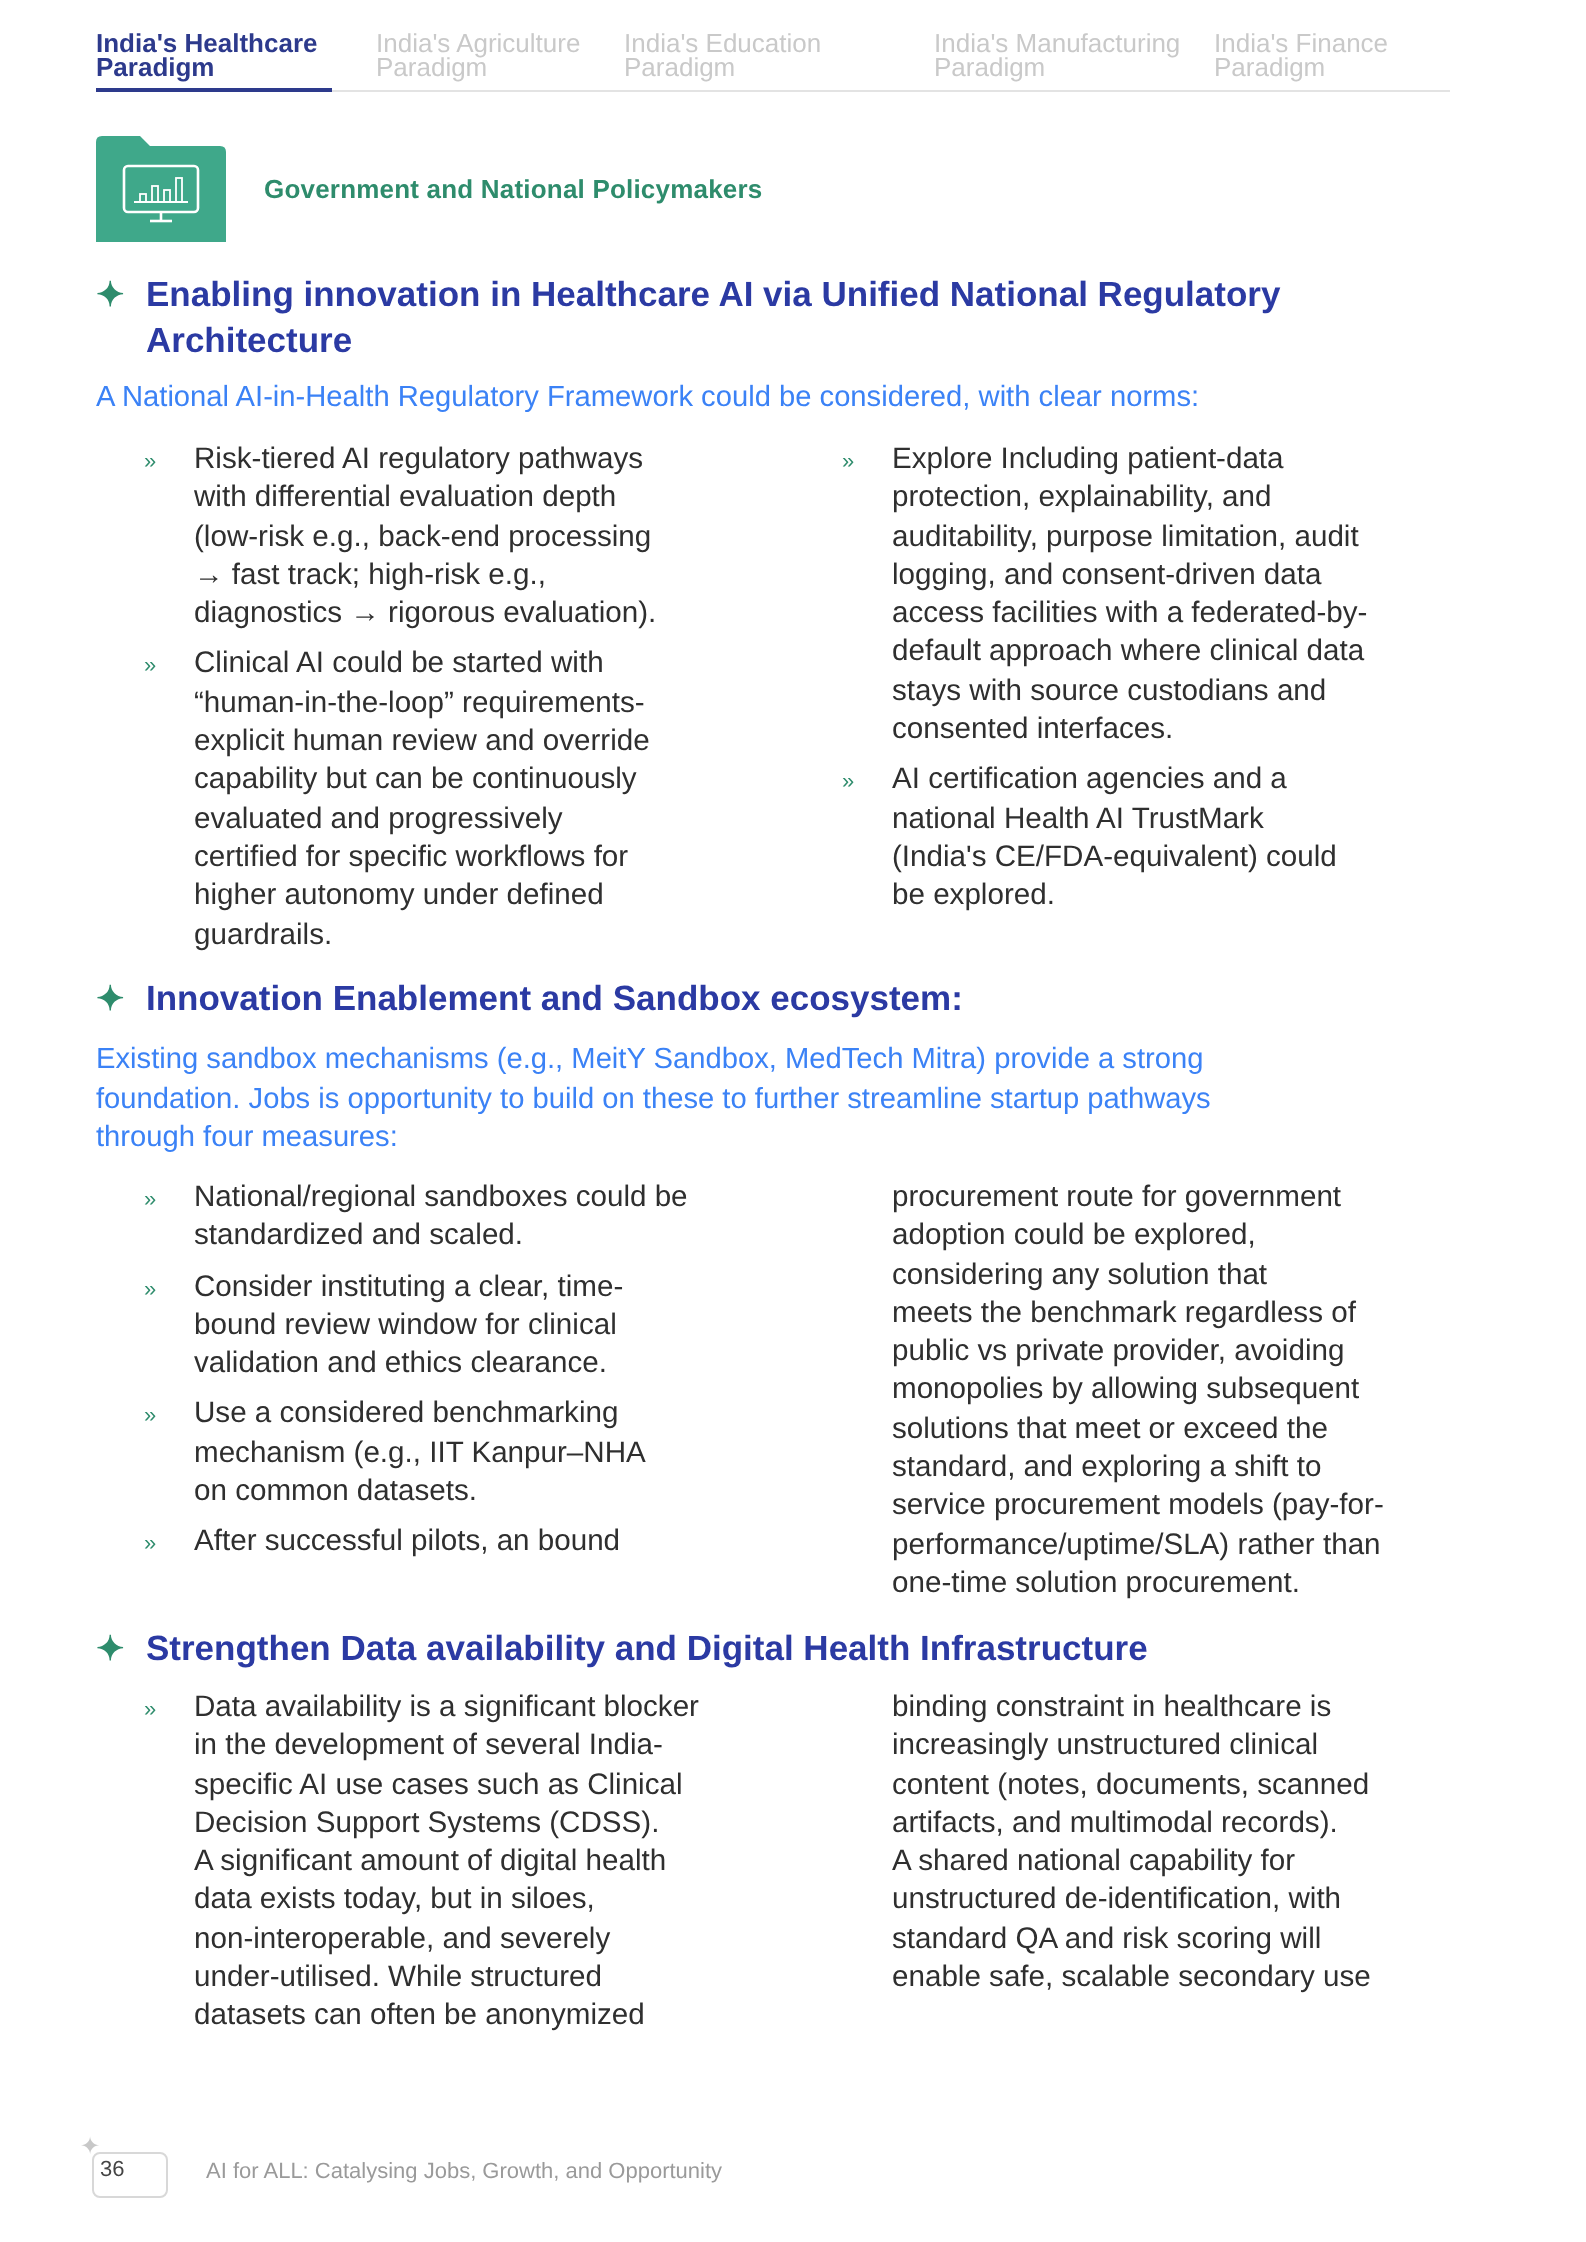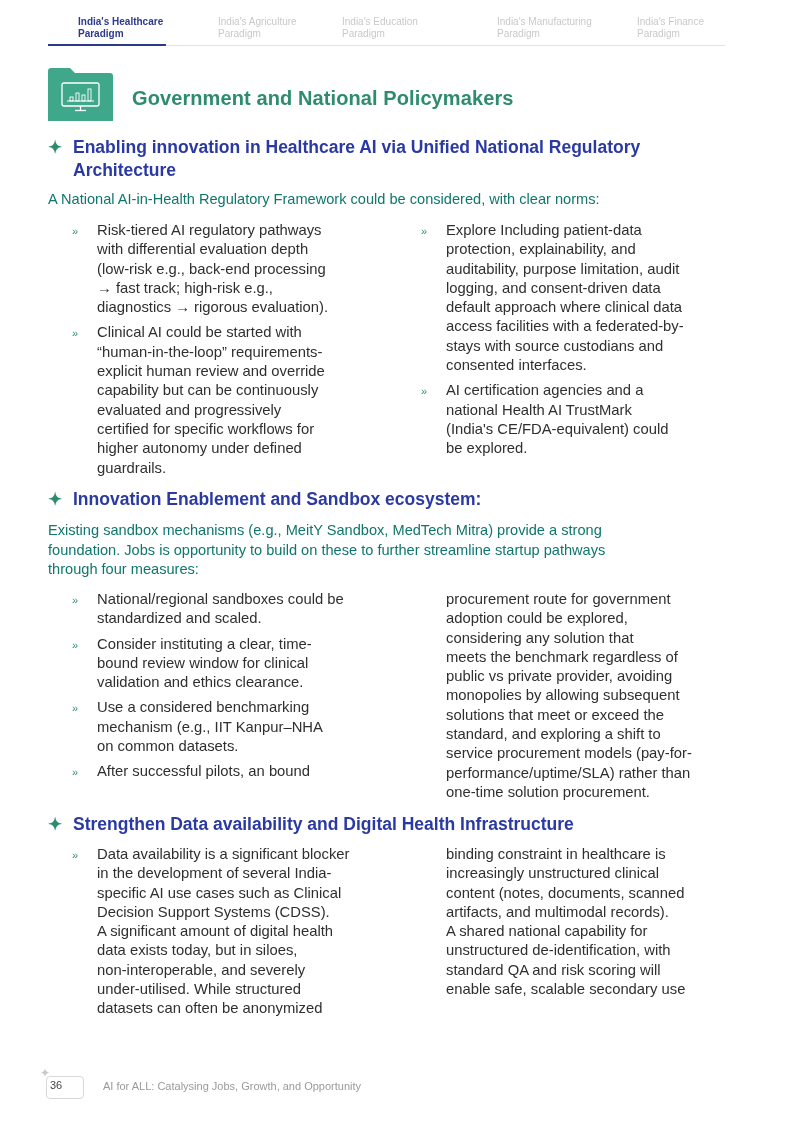--- a/index.html
+++ b/index.html
@@ -2,34 +2,34 @@
 <html><head>
 <meta charset="utf-8">
 <style>
   html, body { margin:0; padding:0; background:#ffffff; }
   body { width:793px; height:1121px; position:relative; overflow:hidden;
          font-family:"Liberation Sans", sans-serif; color:#2b2b2b; }
 
   
   .tabs { position:absolute; left:48px; top:16px; width:677px; height:29px;
           border-bottom:1px solid #e3e3e3; }
-  .tab { position:absolute; top:0; font-size:10px; line-height:12px; color:#c9c9c9; width:130px;margin-left:30px; }
+  .tab { position:absolute; top:0; font-size:13px; line-height:12px; color:#c9c9c9; width:130px; }
   .tab.active { color:#2d3a8c; font-weight:bold; }
   .tab-underline { position:absolute; left:0; bottom:-1px; width:118px; height:2px; background:#2d3a8c; }
 
   
   .folder-icon { position:absolute; left:48px; top:68px; width:65px; height:53px; }
-  .page-title { position:absolute; left:132px; top:87px; font-size:20px; font-weight:bold; color:#2e8c6c; margin:0; letter-spacing:0.1px; }
+  .page-title { position:absolute; left:132px; top:87px; font-size:13px; font-weight:bold; color:#2e8c6c; margin:0; letter-spacing:0.1px; }
 
   
   .subhead { position:absolute; left:48px; font-size:17.5px; font-weight:bold; color:#2b3aa3; line-height:23px; }
   .subhead .star { position:absolute; left:0; top:0; color:#2e8c6c; font-size:17px; }
   .subhead .txt { display:block; padding-left:25px; }
 
-  .para { position:absolute; left:48px; font-size:14.6px; line-height:19.5px; color:#0f766e; width:700px; }
+  .para { position:absolute; left:48px; font-size:14.6px; line-height:19.5px; color:#3b82f6; width:700px; }
 
   .col { position:absolute; font-size:14.8px; line-height:19.3px; color:#2f2f2f; }
   .item { position:relative; padding-left:33px; margin-bottom:6px; }
   .item .bullet { position:absolute; left:8px; top:1px; color:#2e8c6c; font-size:11px; }
   .cont { padding-left:0; }
   .line { display:block; white-space:nowrap; }
 
   
   .footer-badge { position:absolute; left:46px; top:1076px; width:36px; height:21px; border:1px solid #d8d8d8; border-radius:4px; }
   .page-num { position:absolute; left:50px; top:1079px; font-size:11px; color:#444; }
@@ -107,22 +107,22 @@
   </div>
 </div>
 
 <div class="col" style="left:413px; top:221px; width:330px;">
   <div class="item">
     <span class="bullet">»</span>
     <span class="line">Explore Including patient-data</span>
     <span class="line">protection, explainability, and</span>
     <span class="line">auditability, purpose limitation, audit</span>
     <span class="line">logging, and consent-driven data</span>
+    <span class="line">access facilities with a federated-by-</span>
     <span class="line">default approach where clinical data</span>
-    <span class="line">access facilities with a federated-by-</span>
     <span class="line">stays with source custodians and</span>
     <span class="line">consented interfaces.</span>
   </div>
   <div class="item">
     <span class="bullet">»</span>
     <span class="line">AI certification agencies and a</span>
     <span class="line">national Health AI TrustMark</span>
     <span class="line">(India's CE/FDA-equivalent) could</span>
     <span class="line">be explored.</span>
   </div>

